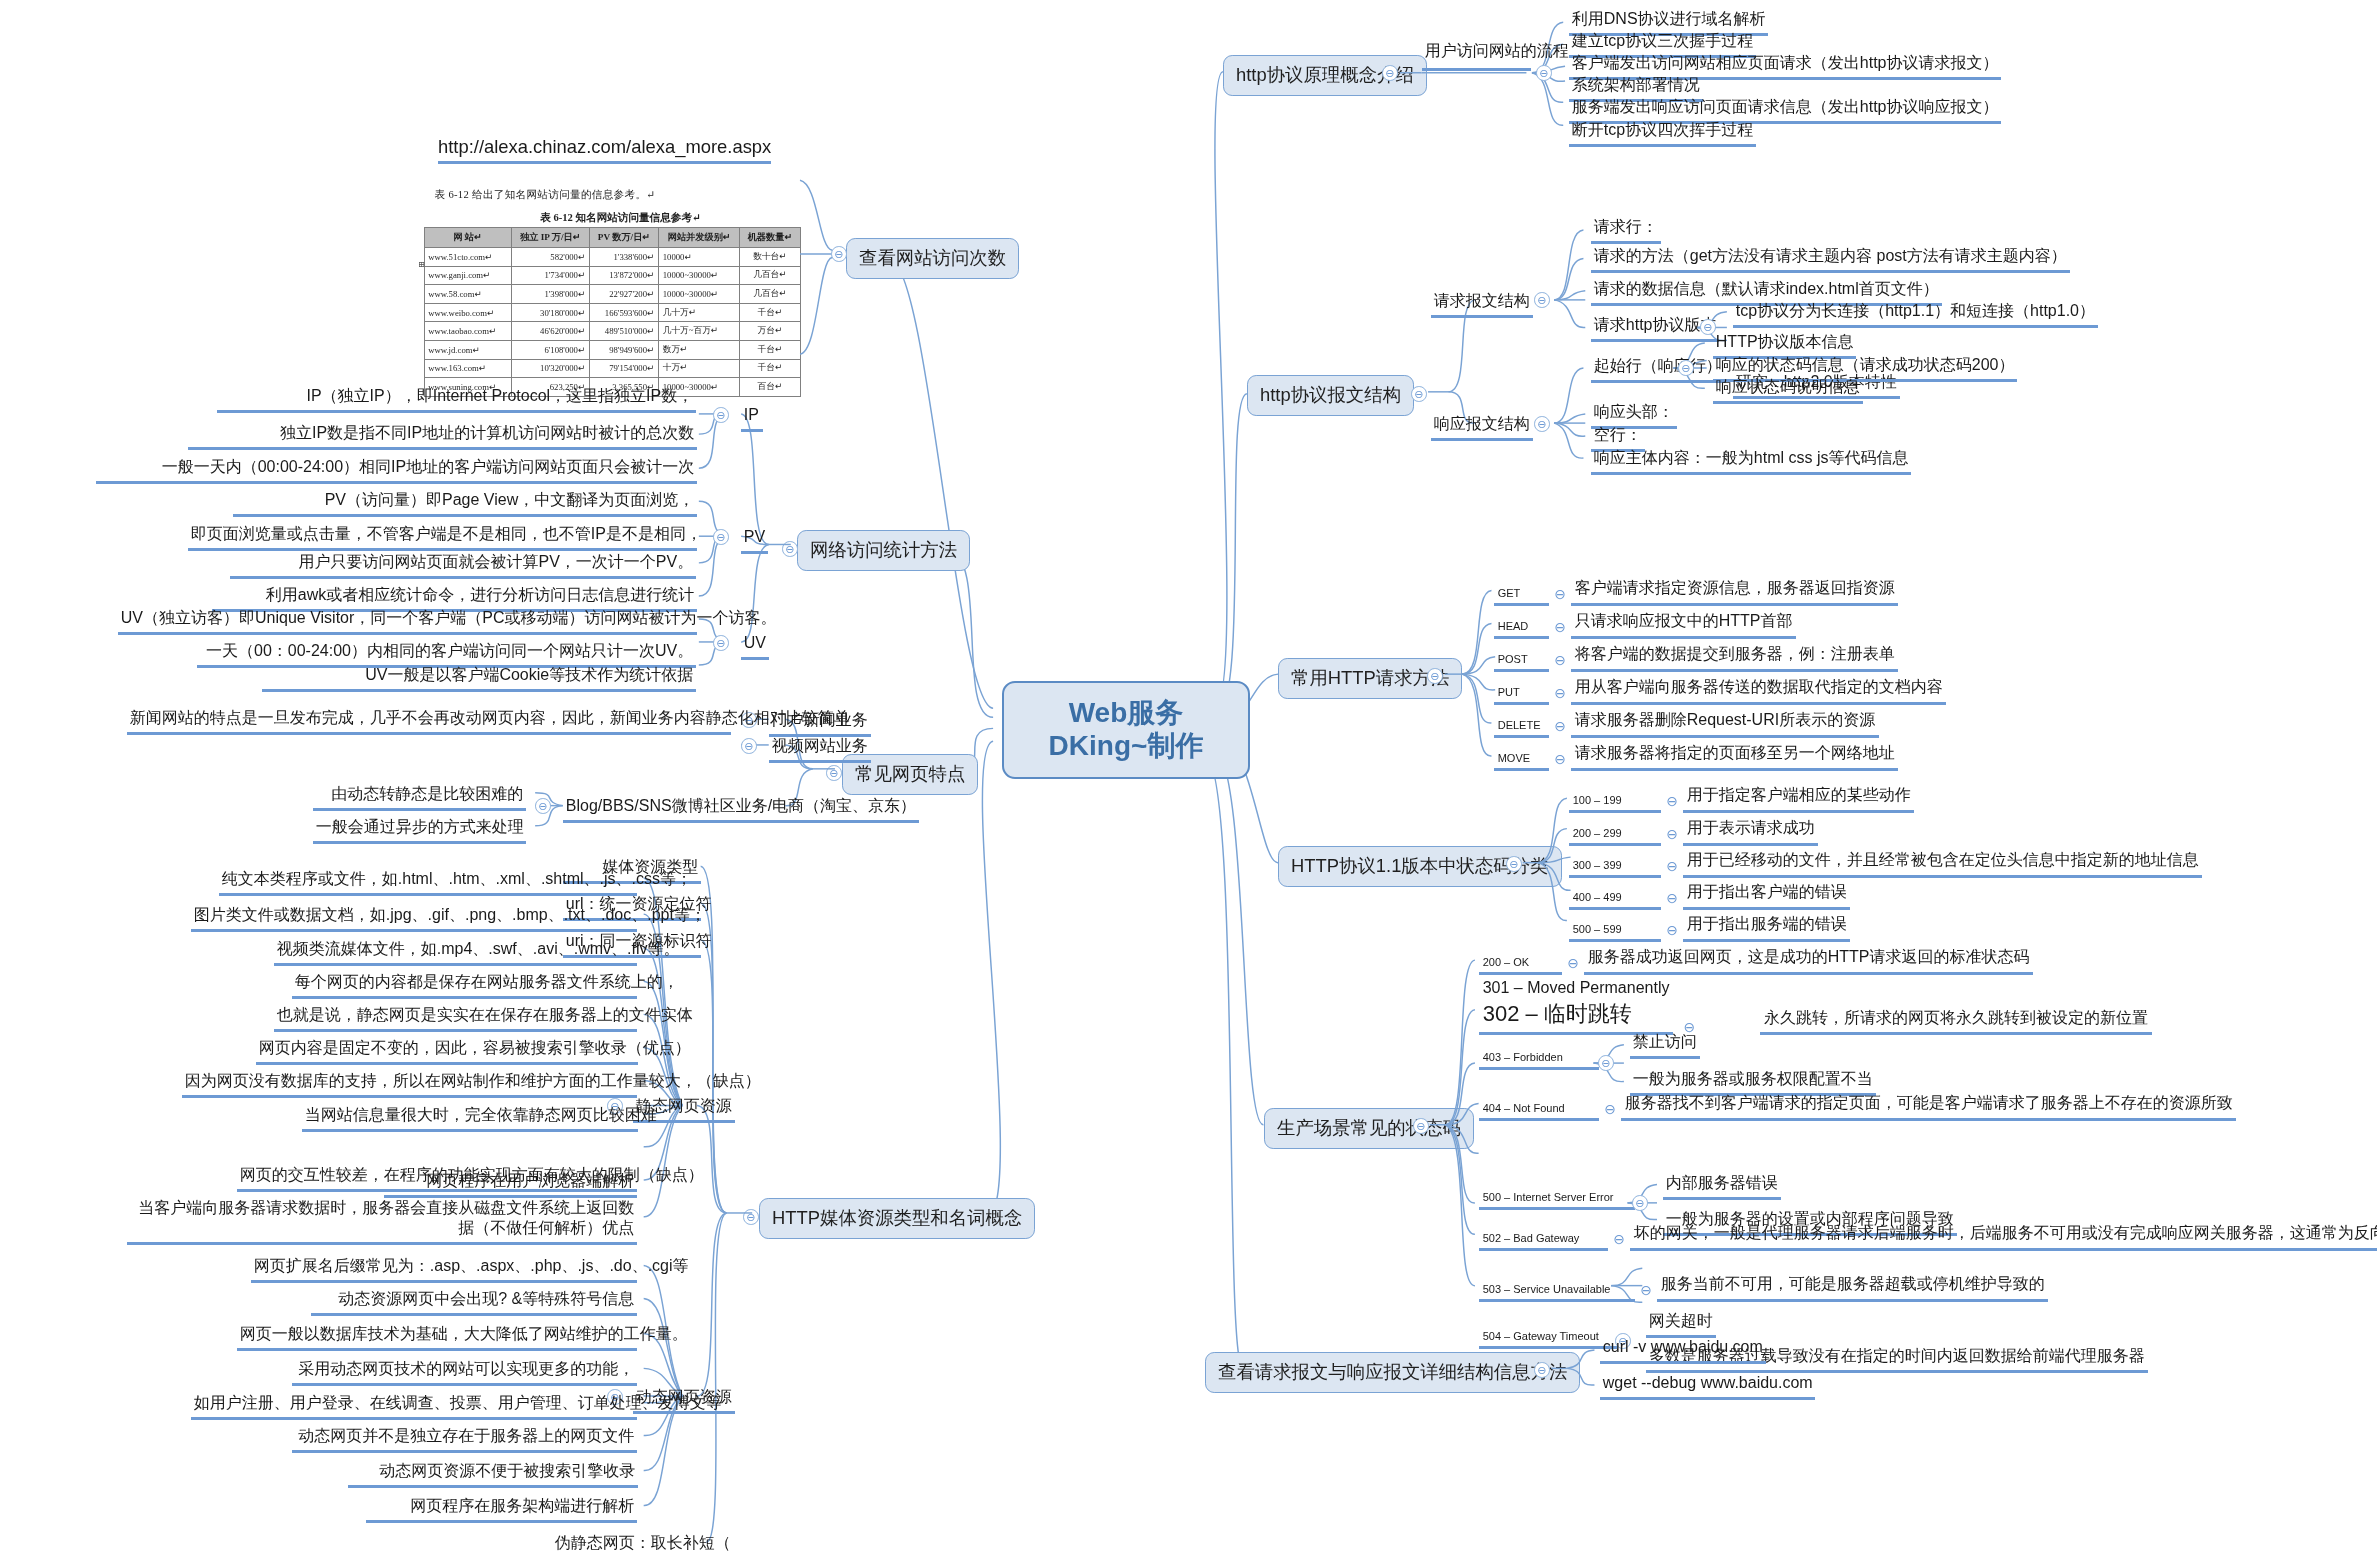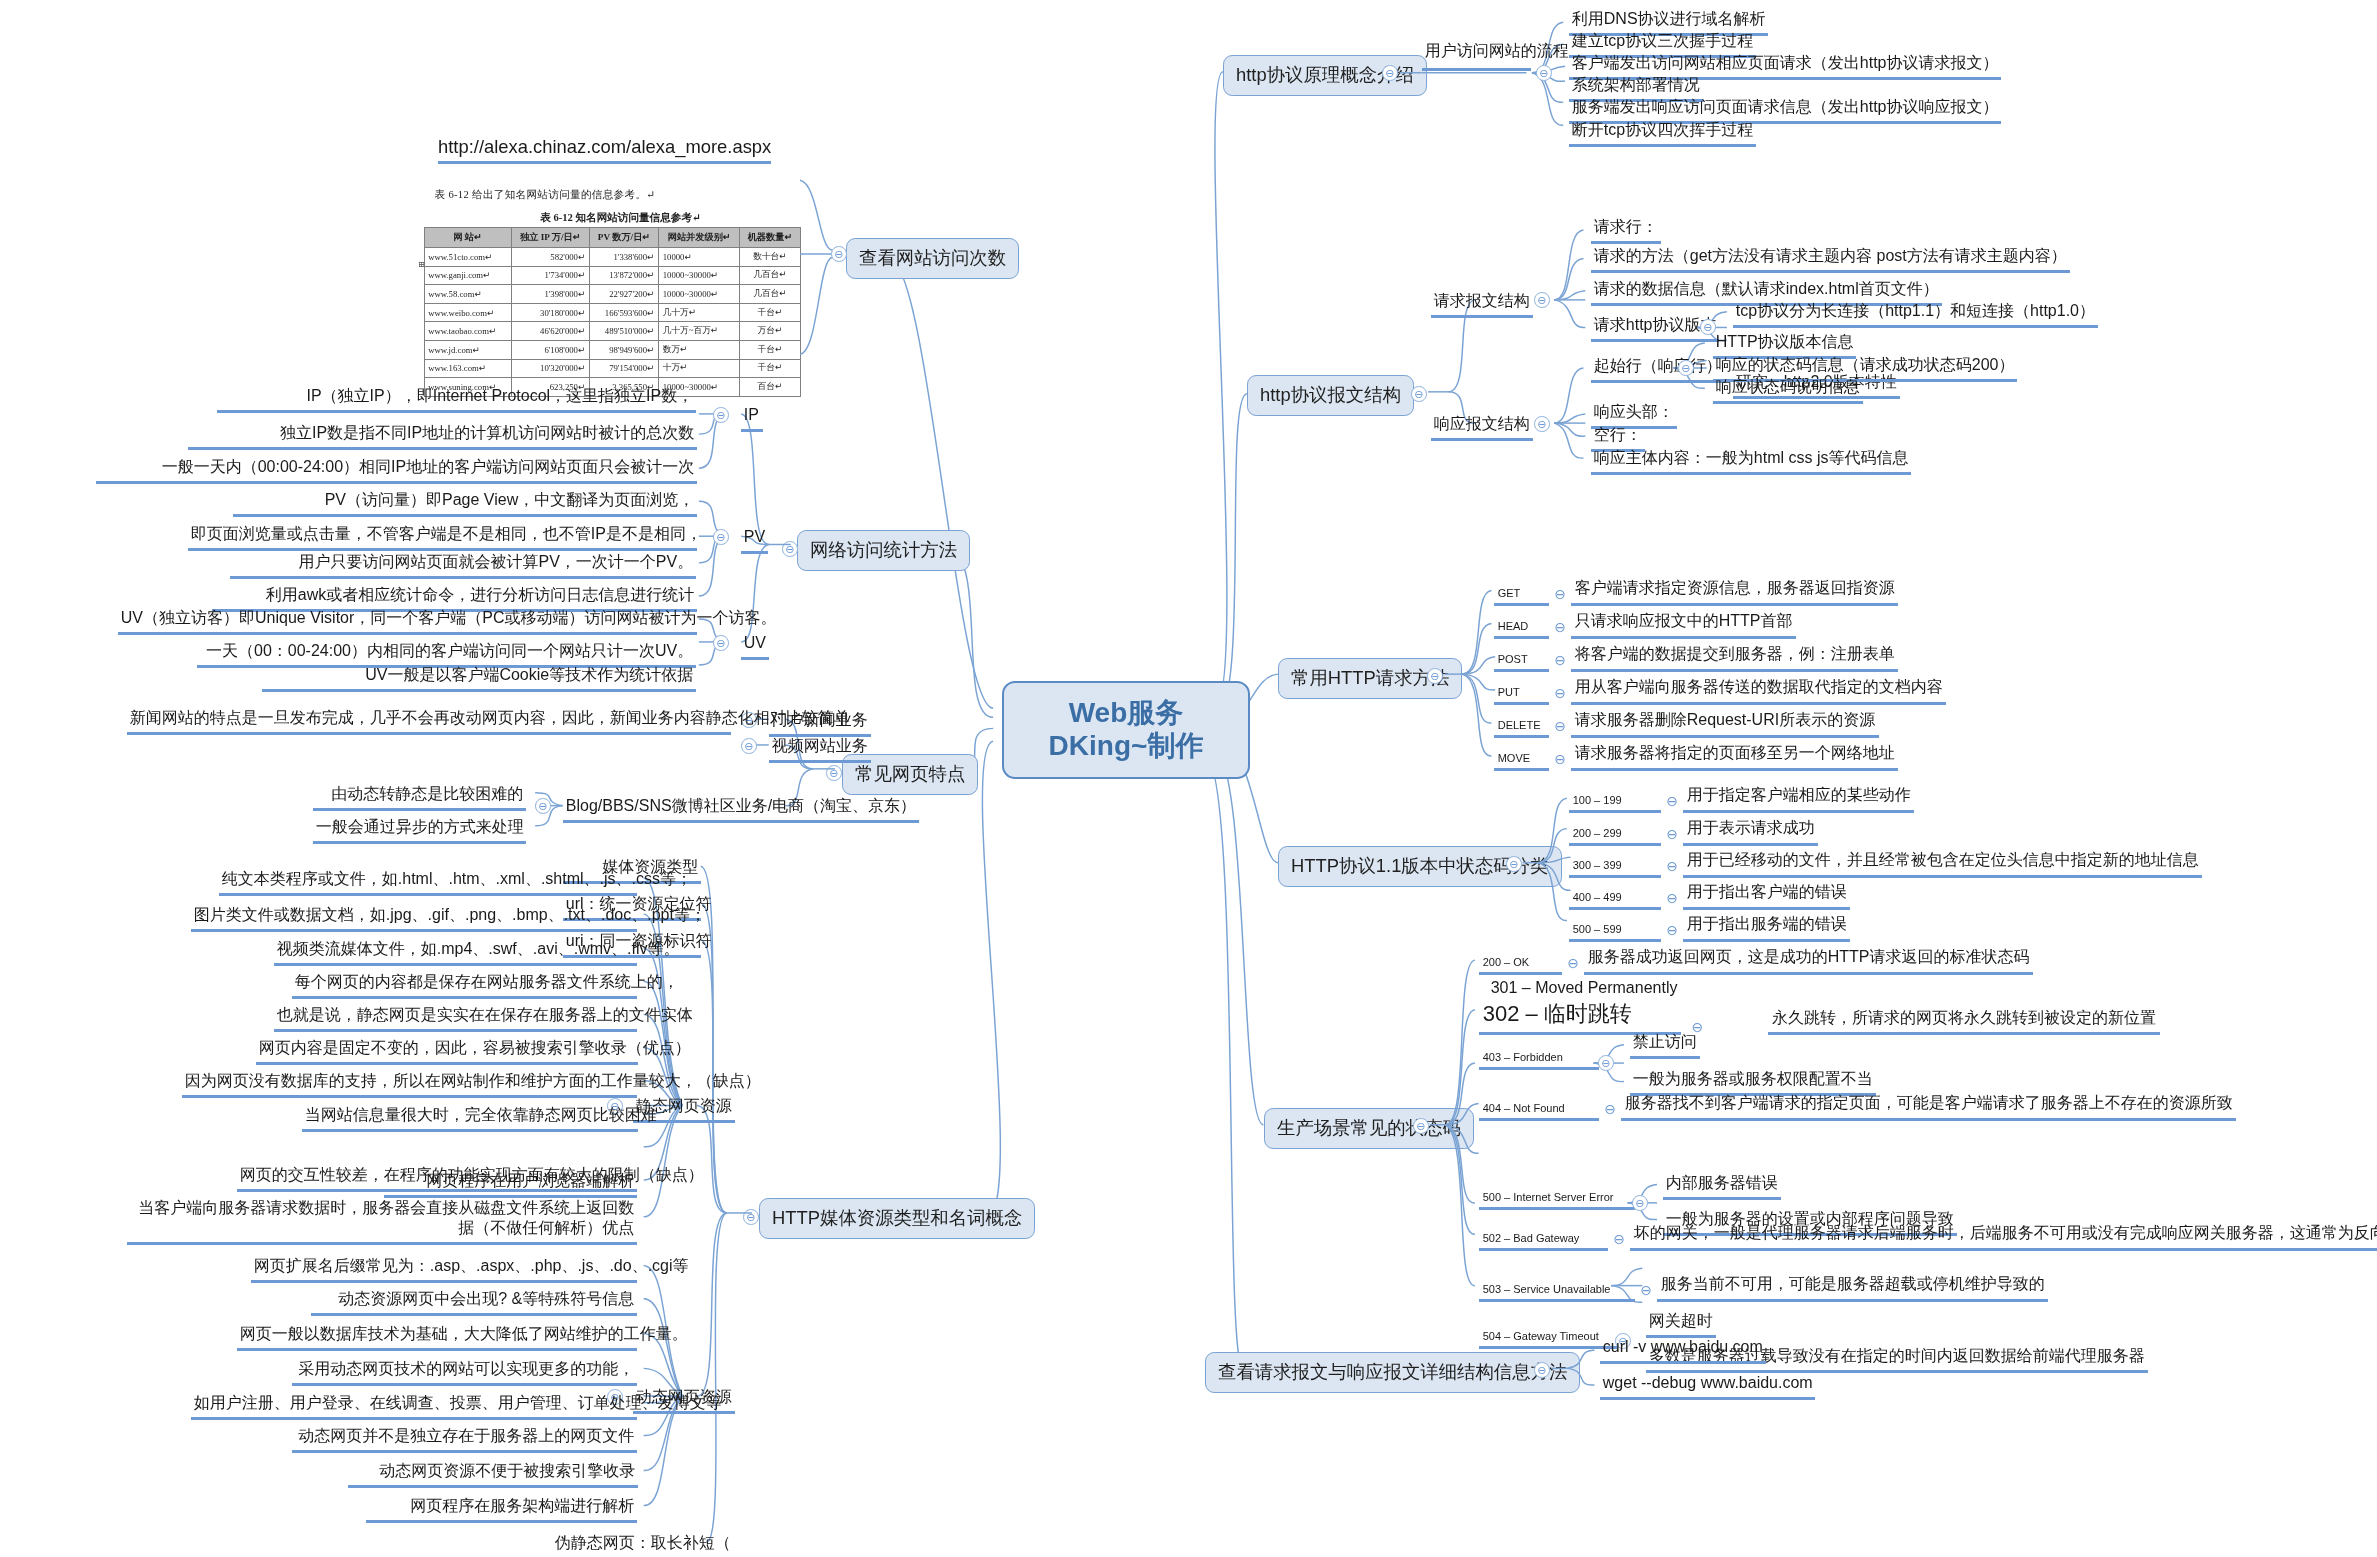--- a/index.html
+++ b/index.html
@@ -542,21 +542,21 @@
     <path d="M1752,1398 C1776,1400 1764,1418 1786,1416"></path>
     <path d="M1786,1398 L1752,1398"></path>
   </g>
 </svg>
 
 <div class="kv" style="left:1479px; top:947px;" data-name="table-row">
   <span class="k" style="min-width:83px;">200 – OK</span><span class="tog" data-name="toggle-icon">⊖</span><span class="d">服务器成功返回网页，这是成功的HTTP请求返回的标准状态码</span></div>
 
 <div class="node" style="left:1479px; top:979px;" data-name="table-row">
   <div style="display:inline-block; vertical-align:bottom;">
-    <div style="font-size:16px; padding:0 3.7px 1.8px 3.7px;margin-left:8px;" data-name="status-301">301 – Moved Permanently</div>
+    <div style="font-size:16px; padding:0 3.7px 1.8px 3.7px;" data-name="status-301">301 – Moved Permanently</div>
     <div style="font-size:22px; padding:0 3.7px 3.7px 3.7px; border-bottom:3.7px solid #6d9ad4;" data-name="status-302">302 – 临时跳转</div>
   </div>
   <span class="tog" style="display:inline-block; width:24px; text-align:center; color:#6d9ad4; font-size:14px; vertical-align:middle;" data-name="toggle-icon">⊖</span>
   <span style="display:inline-block; font-size:16px; padding:0 3.7px 3.7px 3.7px; border-bottom:3.7px solid #6d9ad4; vertical-align:bottom; margin-left:55px;" data-name="status-301-desc">永久跳转，所请求的网页将永久跳转到被设定的新位置</span>
 </div>
 
 <div class="kv" style="left:1479px; top:1051px;" data-name="table-row">
   <span class="k" style="min-width:120px;">403 – Forbidden</span></div>
 <div class="tgl" style="left:1598px; top:1055px;" data-name="toggle-403">⊖</div>
 <div class="node leaf" style="left:1630px; top:1032px;" data-name="list-item"><span>禁止访问</span></div>

